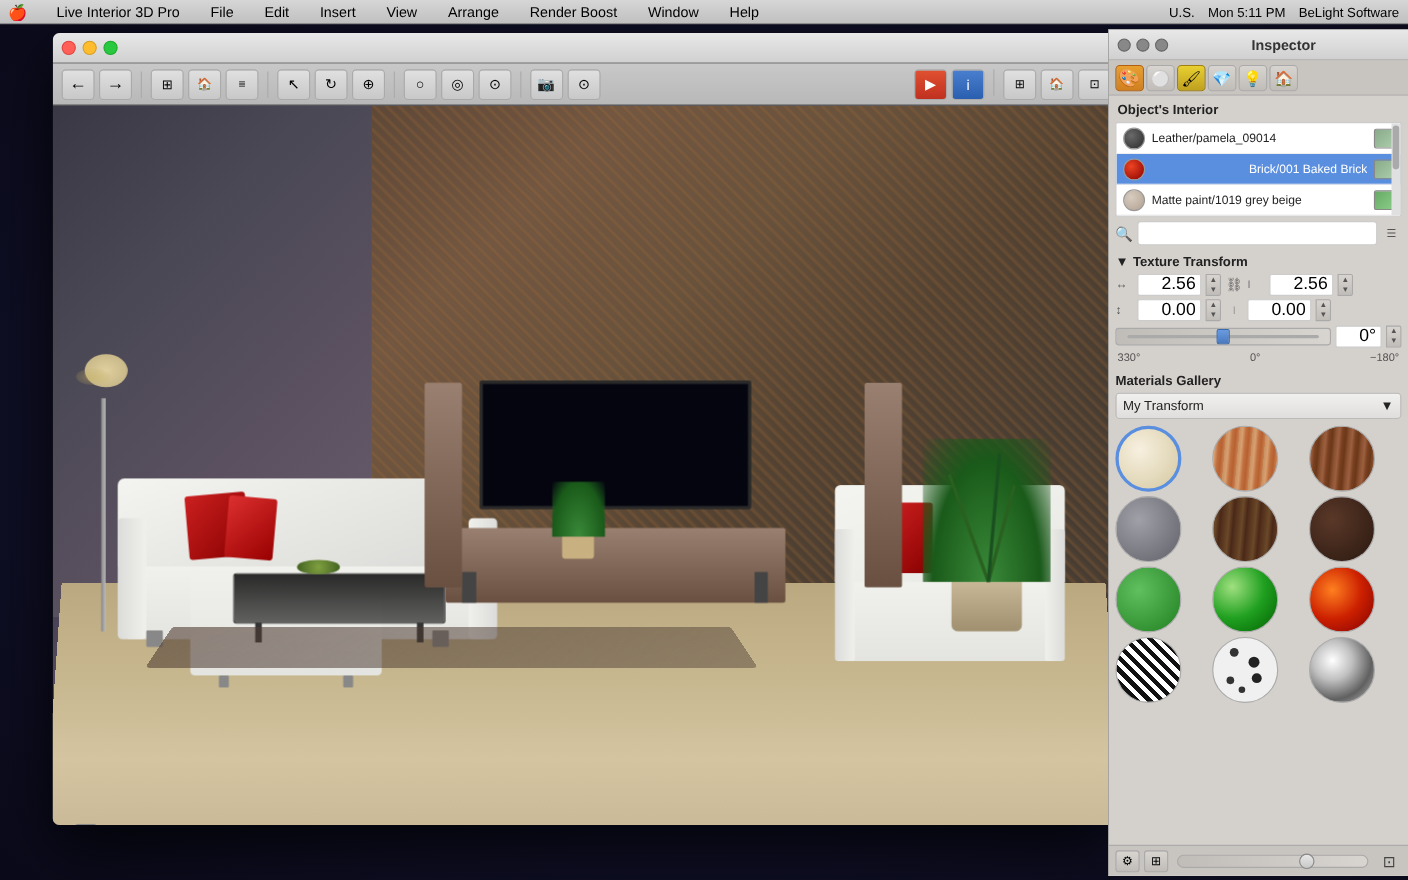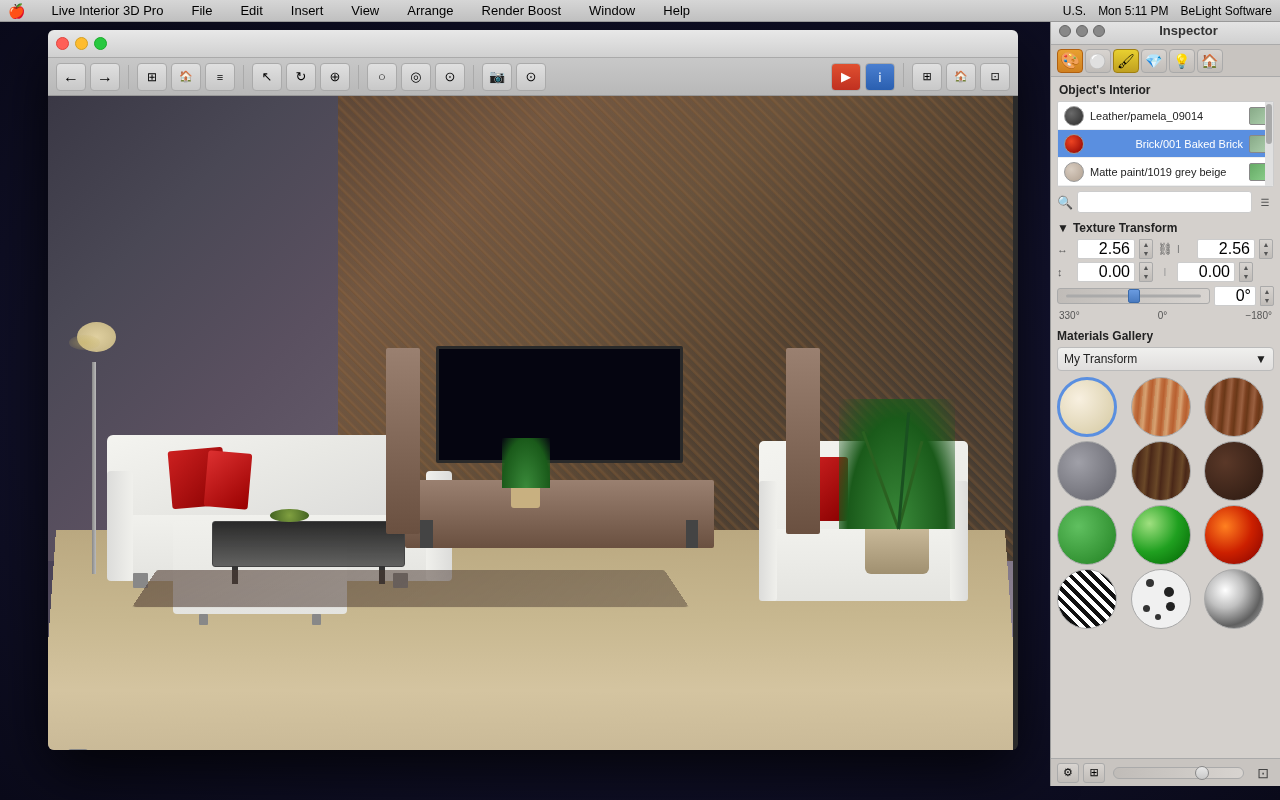--- a/index.html
+++ b/index.html
@@ -222,23 +222,23 @@
       left: 20px;
       width: 20px;
       height: 6px;
       background: #888;
       border-radius: 3px;
     }
 
     
     .inspector-panel {
       position: absolute;
-      top: 16px;
+      top: 26px;
       right: 0;
-      width: 230px;
+      width: 273px;
       height: 770px;
       background: #d4d0cc;
       border-left: 1px solid #999;
       border-top: 1px solid #999;
       overflow: hidden;
     }
 
     .inspector-titlebar {
       height: 28px;
       background: linear-gradient(to bottom, #e8e8e8, #d0d0d0);

